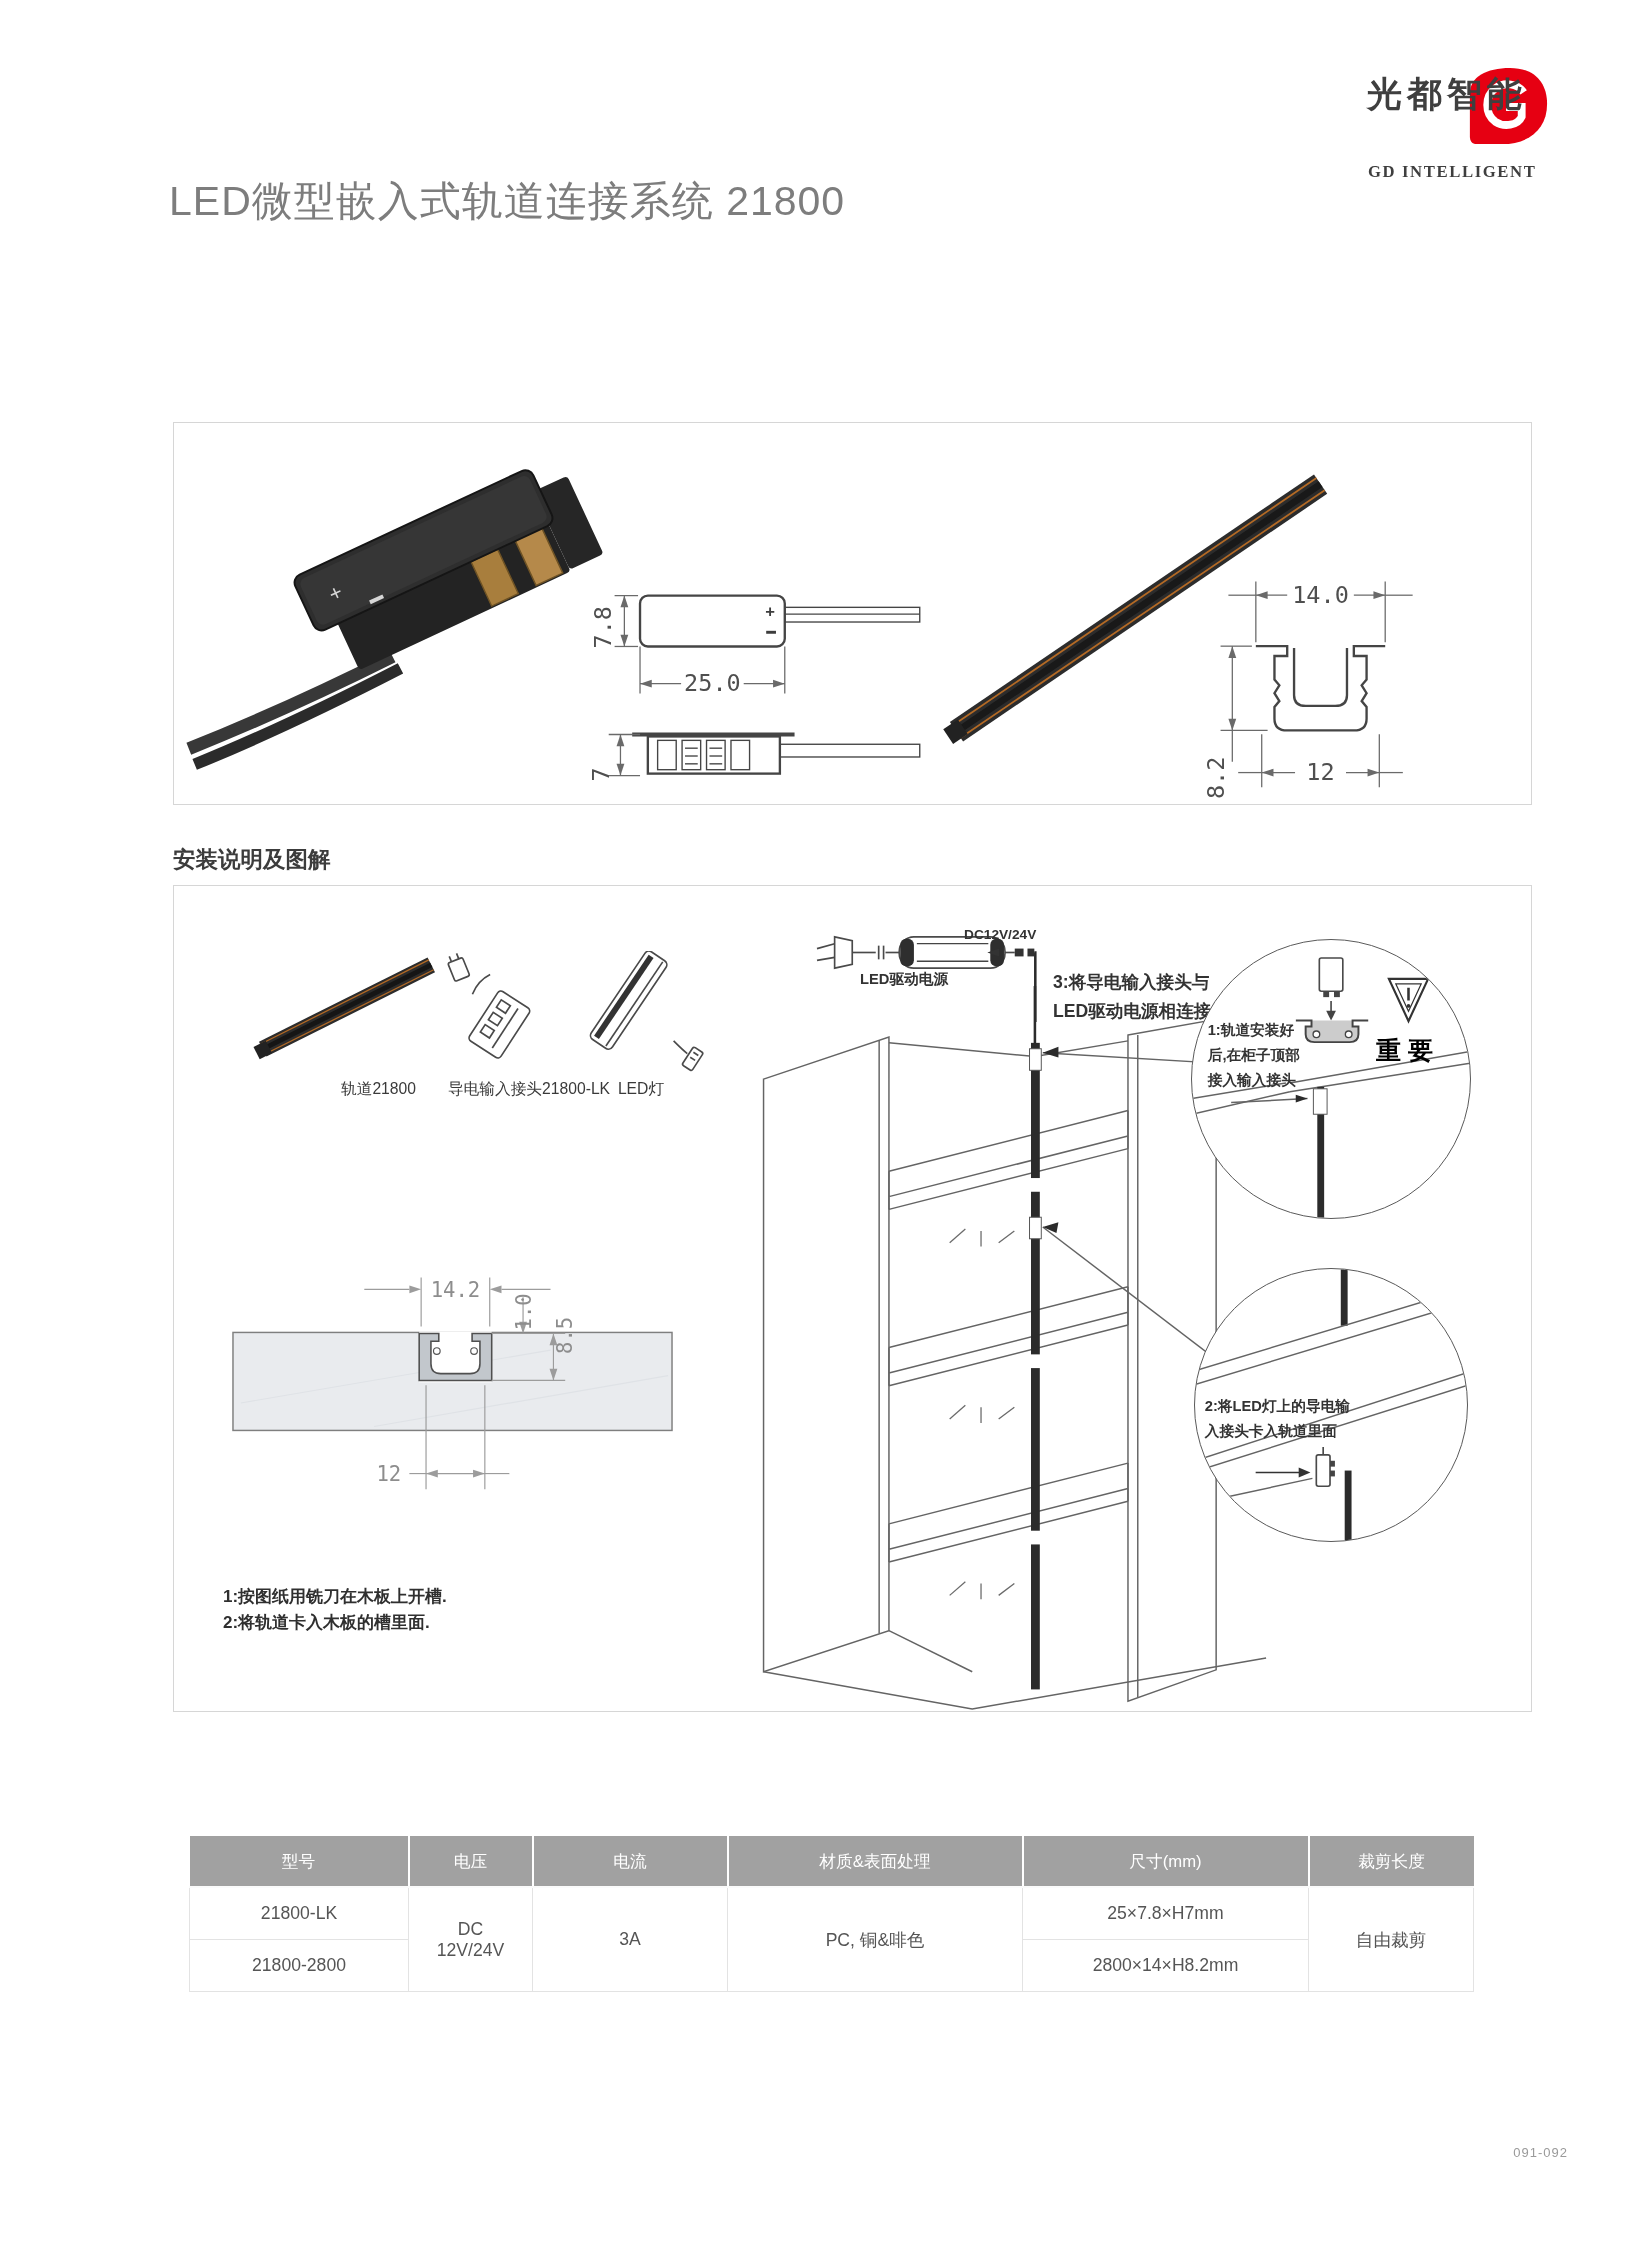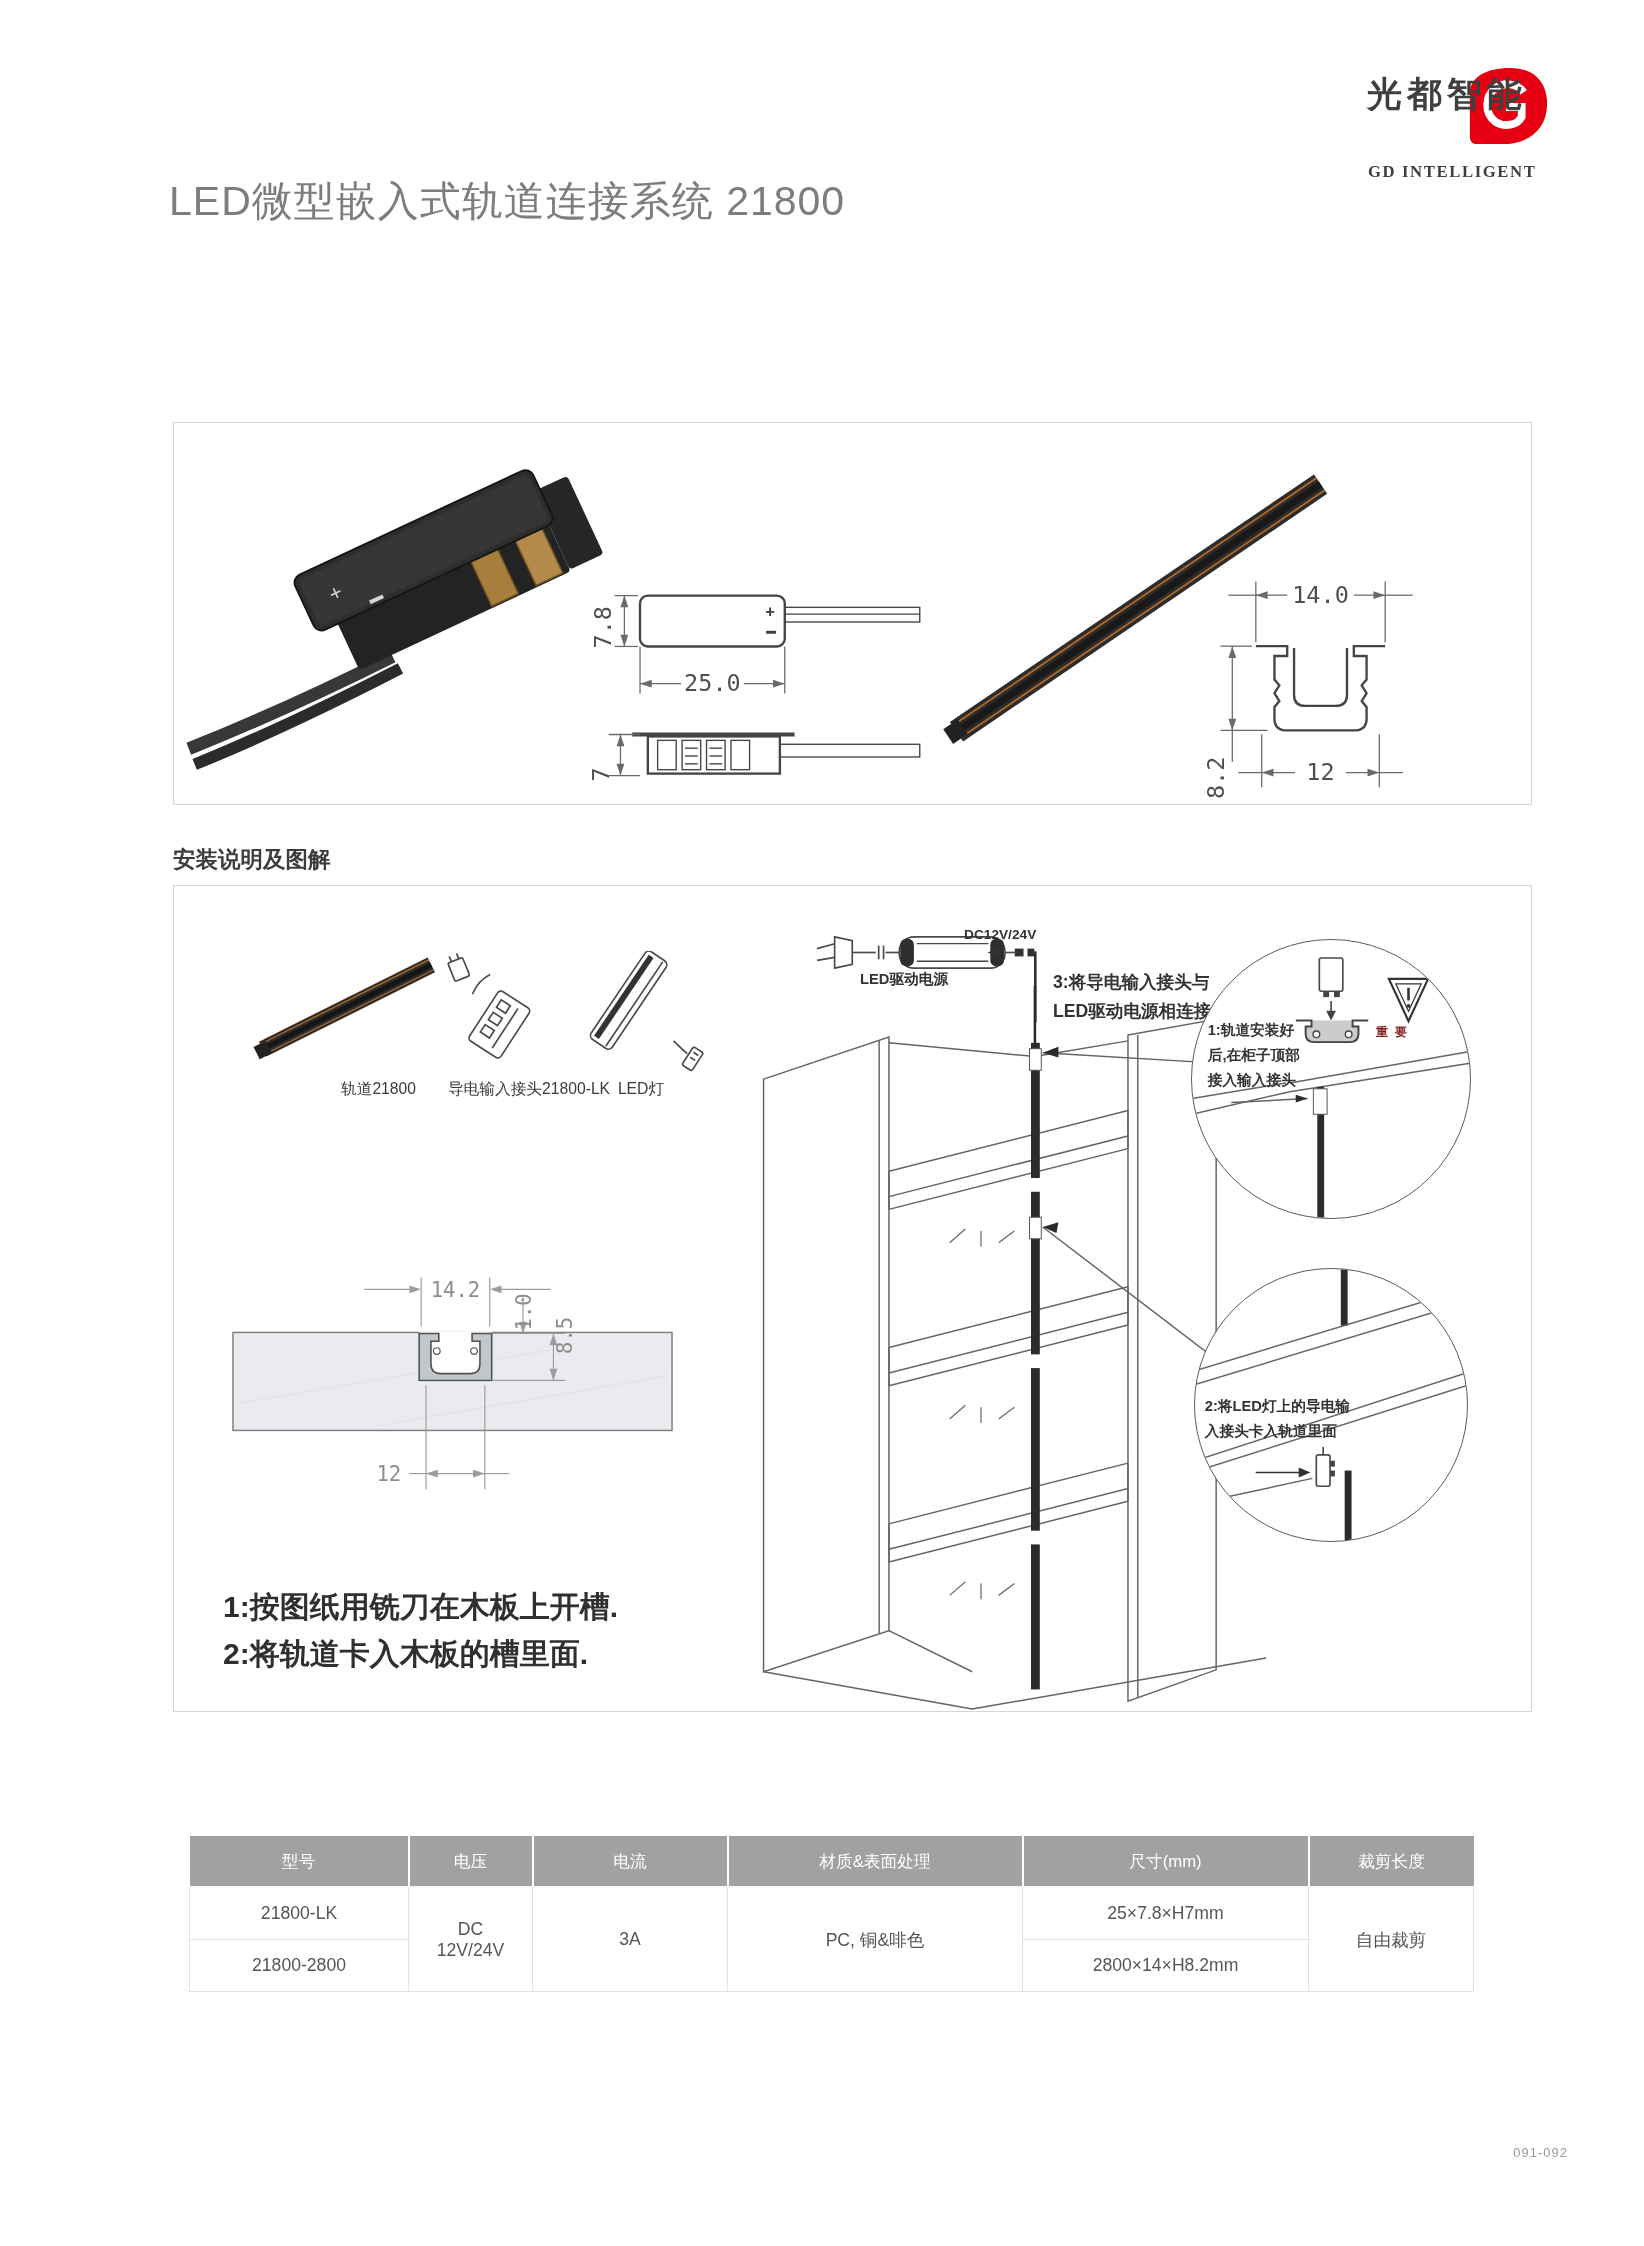--- a/index.html
+++ b/index.html
@@ -20,22 +20,22 @@
   .box1{left:173px;top:422px;width:1357px;height:381px;}
   .sec-head{left:173px;top:844px;font-size:22.5px;font-weight:700;color:#3c3c3c;}
   .box2{left:173px;top:885px;width:1357px;height:825px;}
 
   
   .fig-label{font-size:15.7px;color:#3a3a3a;font-weight:500;text-align:center;}
   .power-label{font-size:14.7px;font-weight:600;color:#333;}
   .dc-label{font-size:13.7px;font-weight:600;color:#333;}
   .note3{font-size:17.6px;font-weight:700;color:#333;line-height:1.65;}
   .callout-text{font-size:14.7px;font-weight:700;color:#333;line-height:1.7;}
-  .important-label{font-size:12px;font-weight:600;color:#7f1d1d;letter-spacing:6.9px;}
-  .steps{font-size:30px;font-weight:700;color:#2f2f2f;line-height:1.55;}
+  .important-label{font-size:25px;font-weight:600;color:#000000;letter-spacing:6.9px;margin-top:10px;}
+  .steps{font-size:17px;font-weight:700;color:#2f2f2f;line-height:1.55;}
 
   .circle{border:1.6px solid #5a5a5a;border-radius:50%;background:#fff;overflow:hidden;}
 
   
   svg .ln{stroke:#454545;stroke-width:2.4;fill:none;}
   svg .thin{stroke:#454545;stroke-width:1.4;fill:none;}
   svg .dl{stroke:#6a6a6a;stroke-width:1.3;fill:none;}
   svg .ar{fill:#6a6a6a;stroke:none;}
   svg .dt{fill:#4f4f4f;font-size:24px;font-family:"DejaVu Sans Mono","Liberation Mono",monospace;}
   svg .dl2{stroke:#9c9c9c;stroke-width:1.2;fill:none;}

